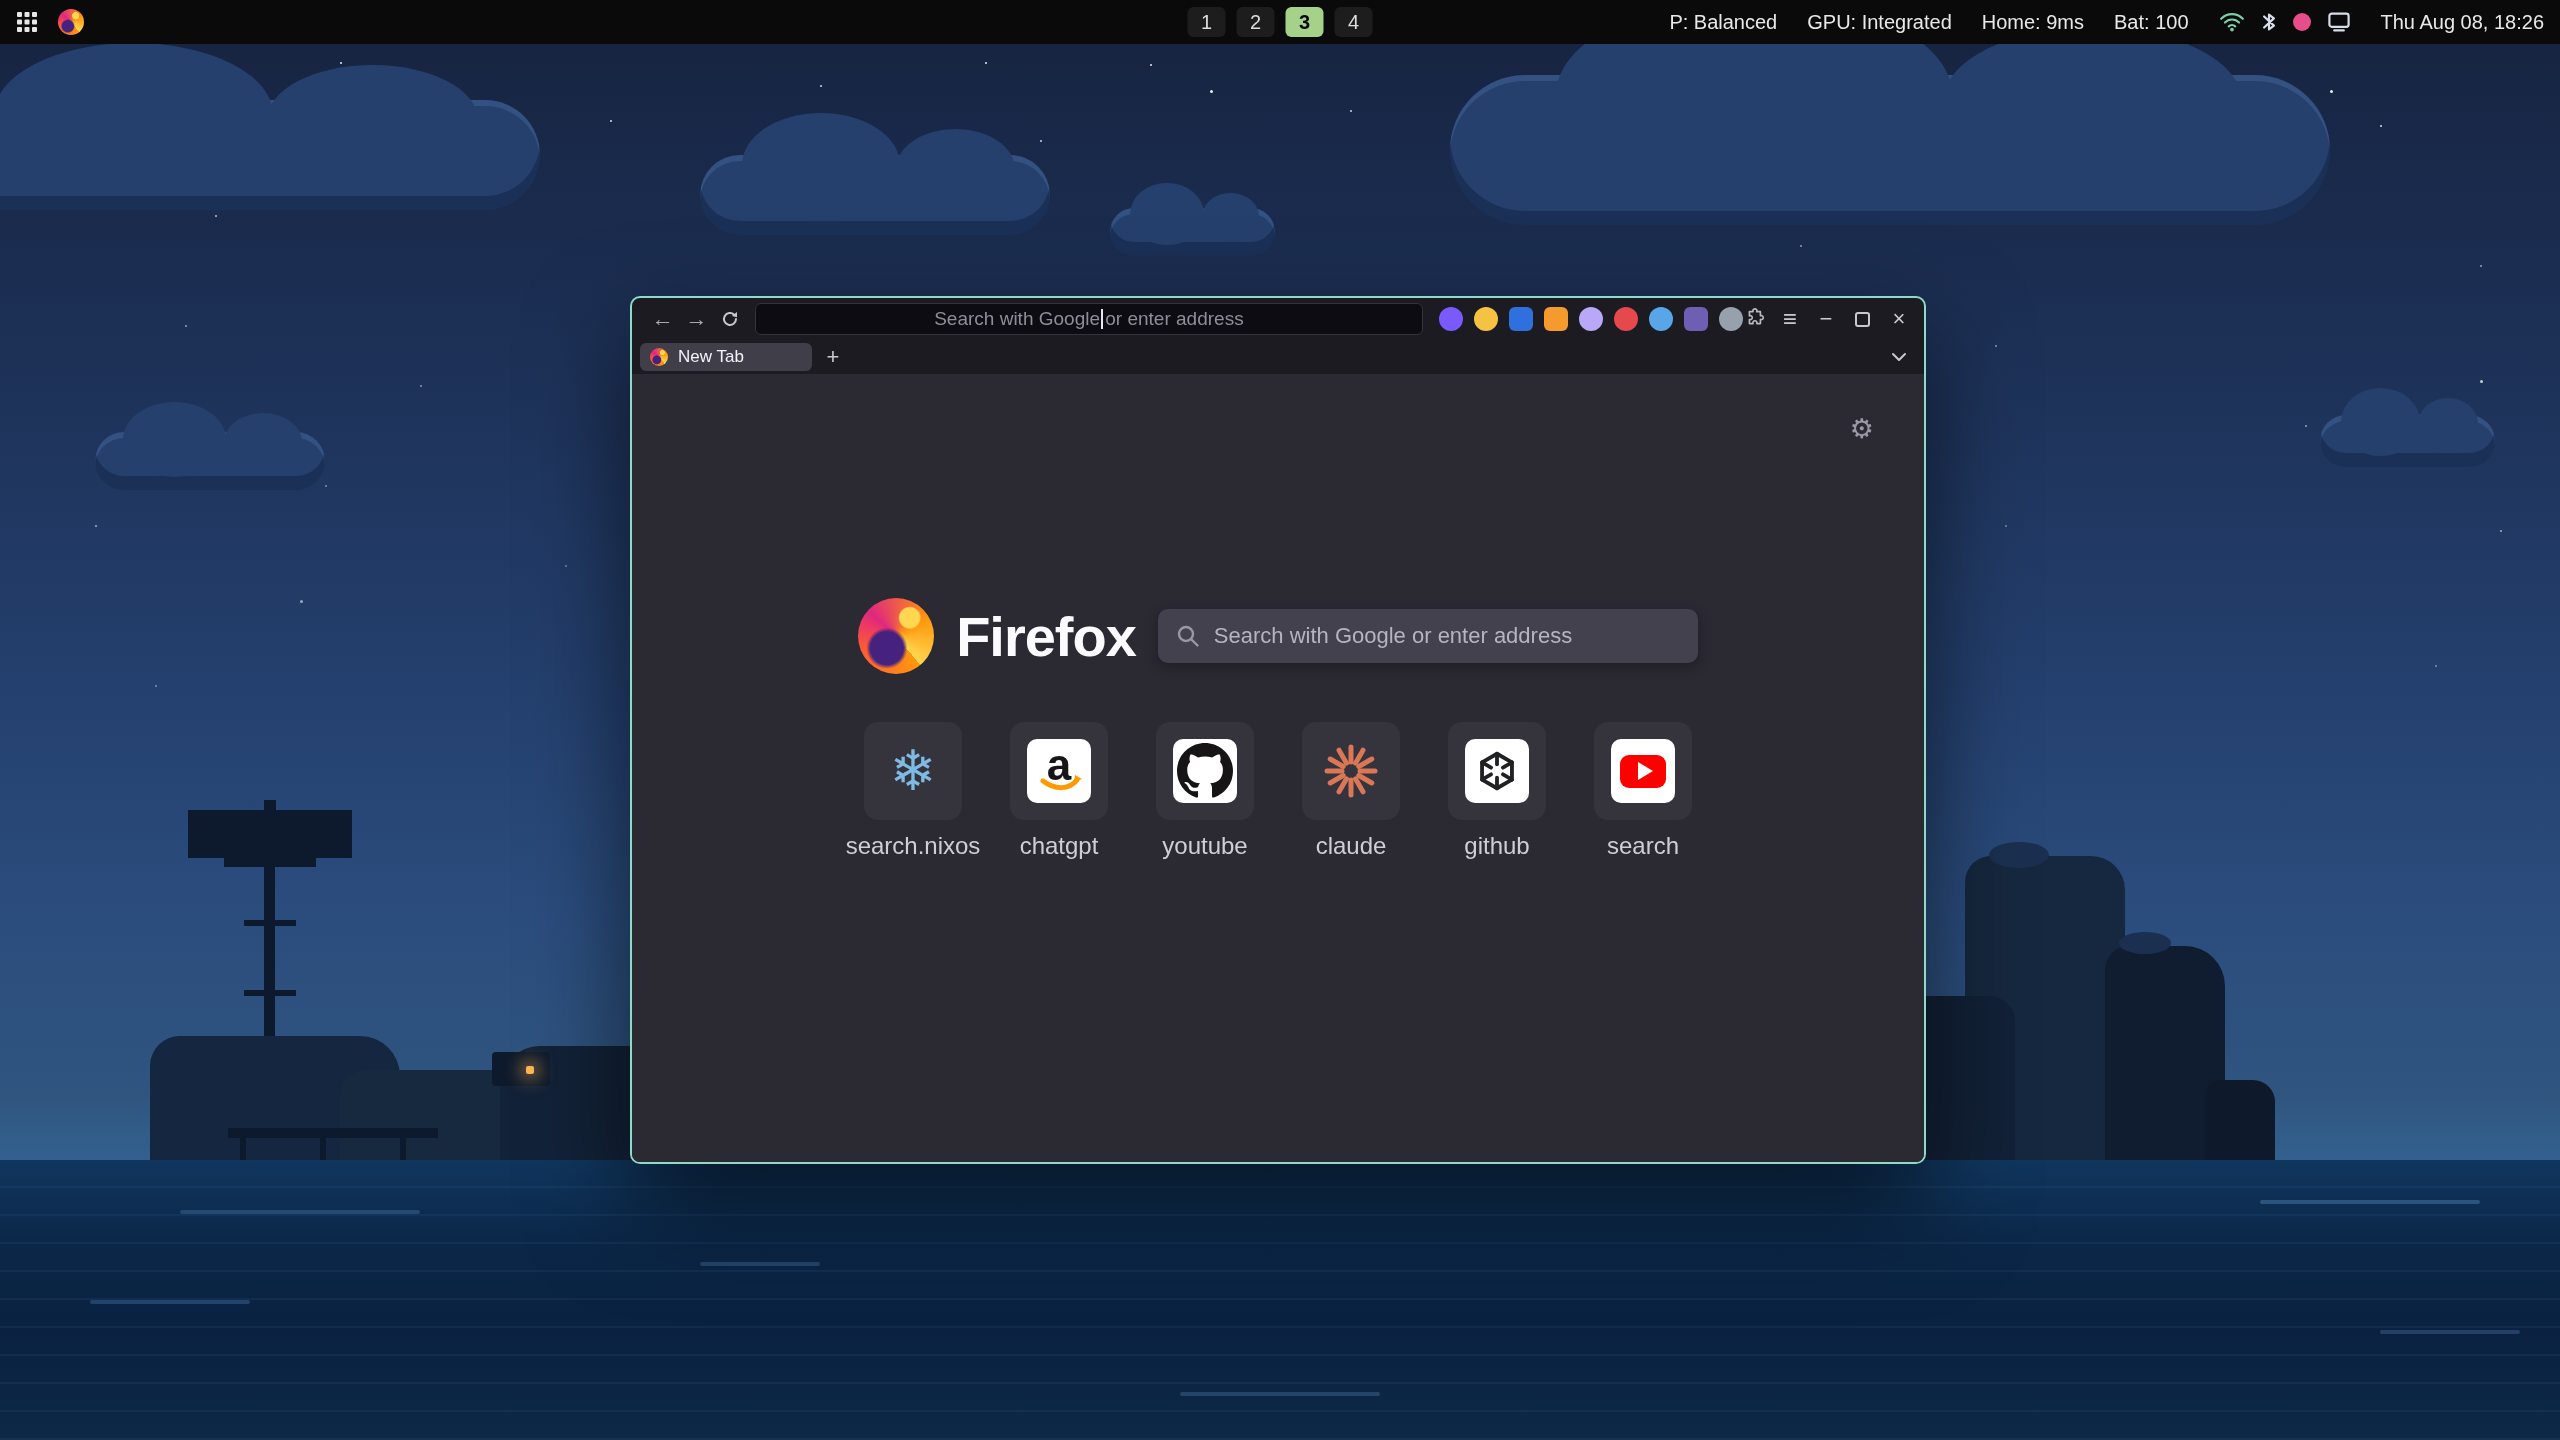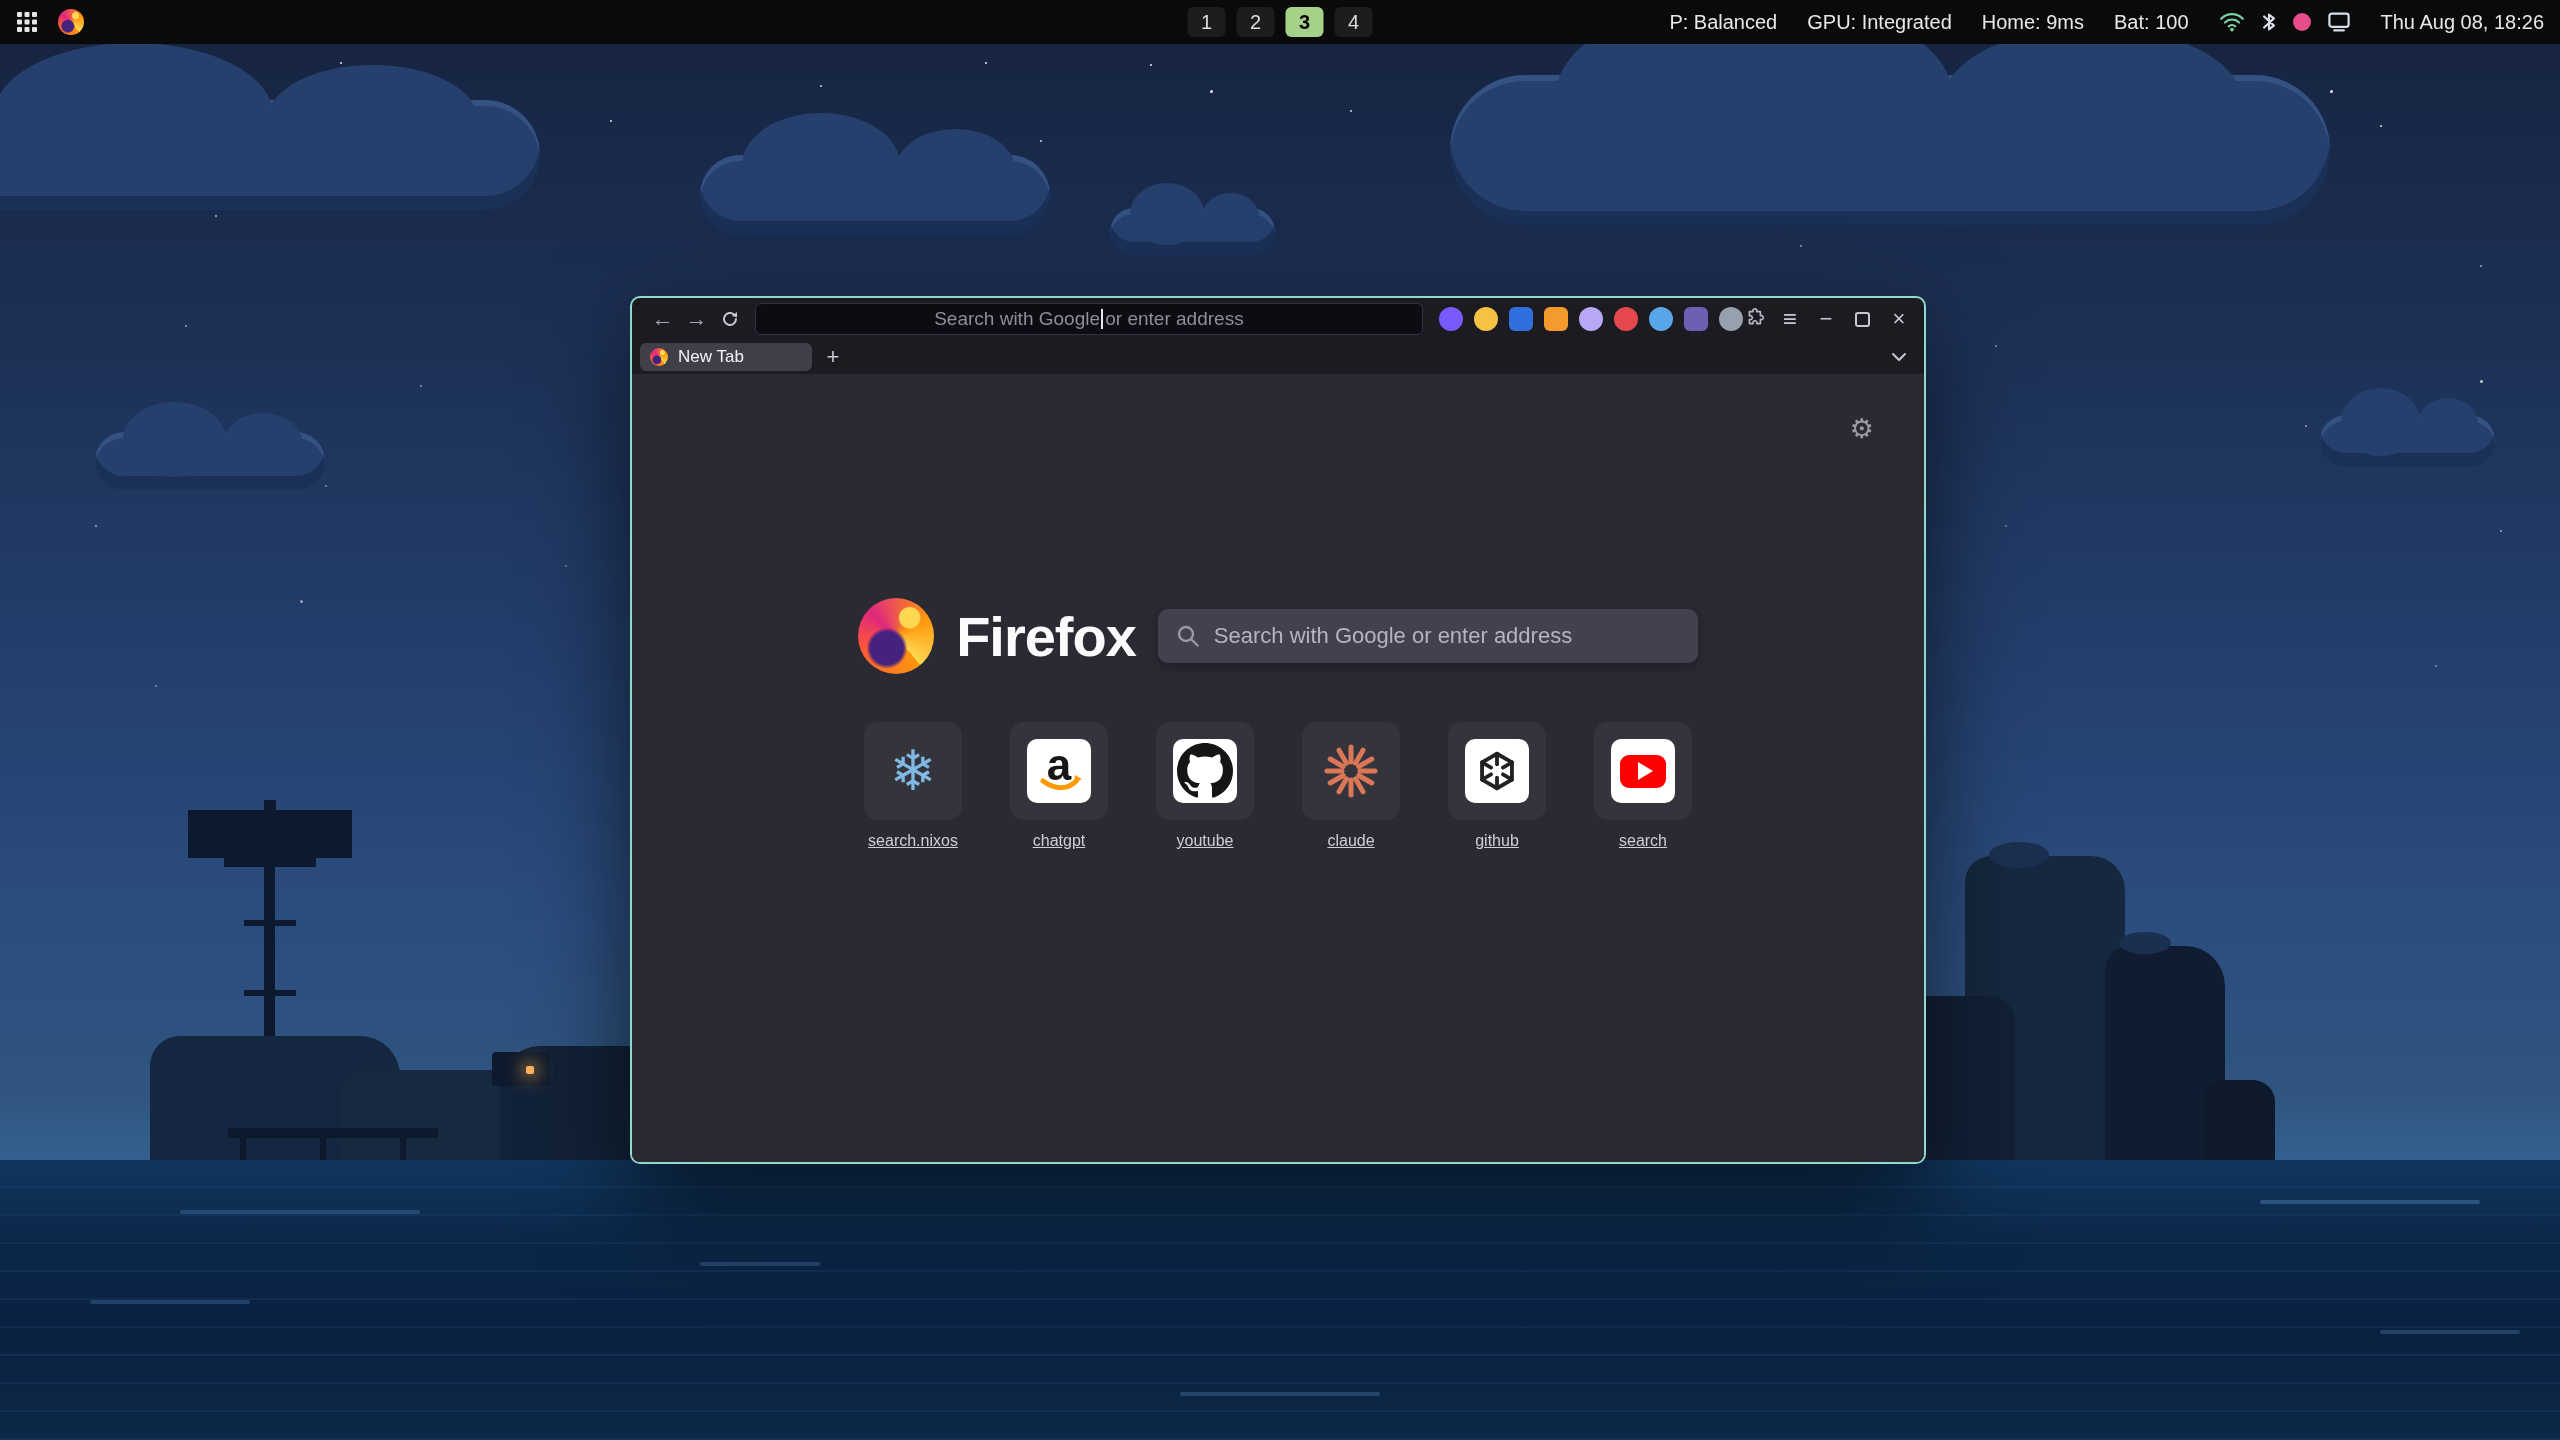--- a/index.html
+++ b/index.html
@@ -119,21 +119,21 @@
     box-shadow:0 4px 14px rgba(0,0,0,.3); }
   .nt-search input { width:100%; height:100%; background:transparent; border:none; outline:none;
     color:#b6b4bf; font-size:22px; padding-left:56px; font-family:inherit; }
   .nt-search input::placeholder { color:#b6b4bf; opacity:1; }
   .mag { position:absolute; left:18px; top:15px; }
 
   .tiles { position:absolute; top:348px; left:0; right:0; display:flex; justify-content:center; gap:46px; }
   .tile-item { display:flex; flex-direction:column; align-items:center; width:100px; }
   .tile { width:98px; height:98px; background:#35343d; border-radius:14px; display:flex;
     align-items:center; justify-content:center; }
-  .tile-label { margin-top:12px; font-size:16px; color:#cfced6; white-space:nowrap;text-decoration:underline; }
+  .tile-label { margin-top:12px; font-size:24px; color:#cfced6; white-space:nowrap; }
   .fav-white { width:64px; height:64px; background:#ffffff; border-radius:10px; display:flex;
     align-items:center; justify-content:center; position:relative; overflow:hidden; }
   .nix { font-family:"DejaVu Sans",sans-serif; font-size:56px; line-height:1; }
   .amz-a { font-size:44px; font-weight:700; color:#161616; line-height:.8; margin-top:-12px; }
   .yt-badge { width:46px; height:33px; border-radius:9px; display:flex; align-items:center; justify-content:center; }
   .yt-tri { width:0; height:0; border-left:15px solid #fff; border-top:9px solid transparent;
     border-bottom:9px solid transparent; margin-left:4px; }
 </style>
 </head>
 <body>

